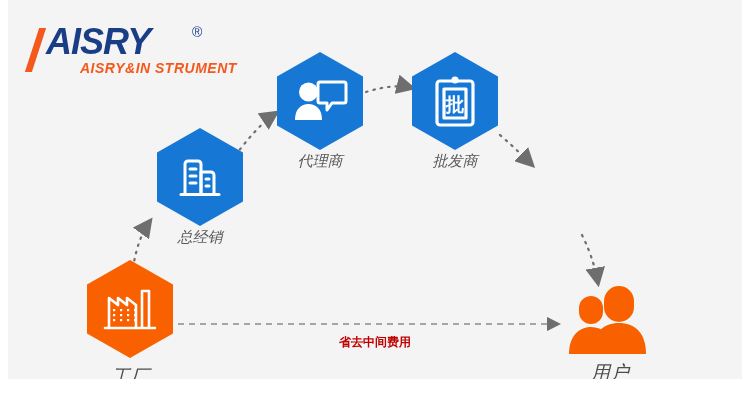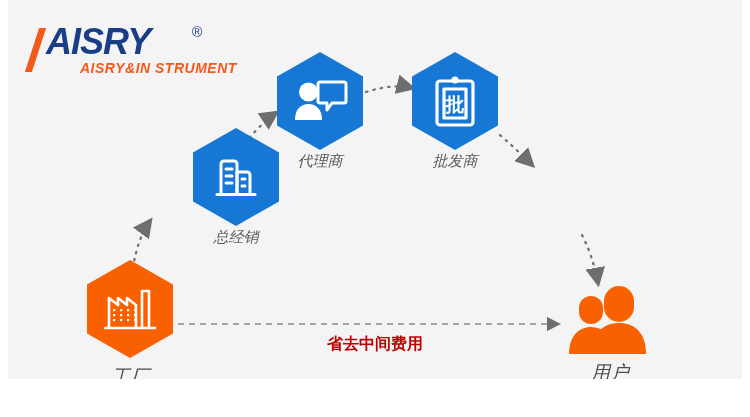--- a/index.html
+++ b/index.html
@@ -80,21 +80,21 @@
     position:absolute;white-space:nowrap;
     left:50%;transform:translateX(-50%);
   }
   #label-direct{
     top:290px;
     font-size:16px;color:#5a5a5a;
     font-family:"DejaVu Sans","Liberation Sans",sans-serif;
   }
   #label-save{
     top:334px;
-    font-size:16px;font-weight:bold;color:#c00000;
+    font-size:12px;font-weight:bold;color:#c00000;
     font-family:"DejaVu Sans","Liberation Sans",sans-serif;
   }
 </style>
 </head>
 <body>
 
 <div id="stage">
 
   <div class="edge left"></div>
   <div class="edge right"></div>
@@ -119,21 +119,21 @@
 
     <path d="M366,92 C385,86 400,85 412,88" fill="none" stroke="#6e6e6e" stroke-width="2.2" stroke-dasharray="1.5 6" stroke-linecap="round" marker-end="url(#ah)"></path>
 
     <path d="M500,135 C515,148 525,158 532,165" fill="none" stroke="#6e6e6e" stroke-width="2.2" stroke-dasharray="1.5 6" stroke-linecap="round" marker-end="url(#ah)"></path>
 
     <path d="M582,235 C592,255 596,272 598,283" fill="none" stroke="#6e6e6e" stroke-width="2.2" stroke-dasharray="1.5 6" stroke-linecap="round" marker-end="url(#ah)"></path>
 
     <path d="M178,324 L558,324" fill="none" stroke="#8a8a8a" stroke-width="1.6" stroke-dasharray="6 5" marker-end="url(#ah)"></path>
   </svg>
 
-  <div class="node" style="left:157px;top:128px;margin-left:36px;">
+  <div class="node" style="left:157px;top:128px;">
     <div class="hex blue">
       <svg width="52" height="52" viewBox="0 0 52 52">
         <g fill="none" stroke="#ffffff" stroke-width="3" stroke-linejoin="round" stroke-linecap="round">
           <path d="M11,43 V13 a3,3 0 0 1 3,-3 h10 a3,3 0 0 1 3,3 V43"></path>
           <path d="M27,43 V21 h10 a3,3 0 0 1 3,3 V43"></path>
           <line x1="7" y1="43.5" x2="45" y2="43.5"></line>
           <line x1="16" y1="18" x2="22" y2="18"></line>
           <line x1="16" y1="25" x2="22" y2="25"></line>
           <line x1="16" y1="32" x2="22" y2="32"></line>
           <line x1="32" y1="28" x2="35" y2="28"></line>

